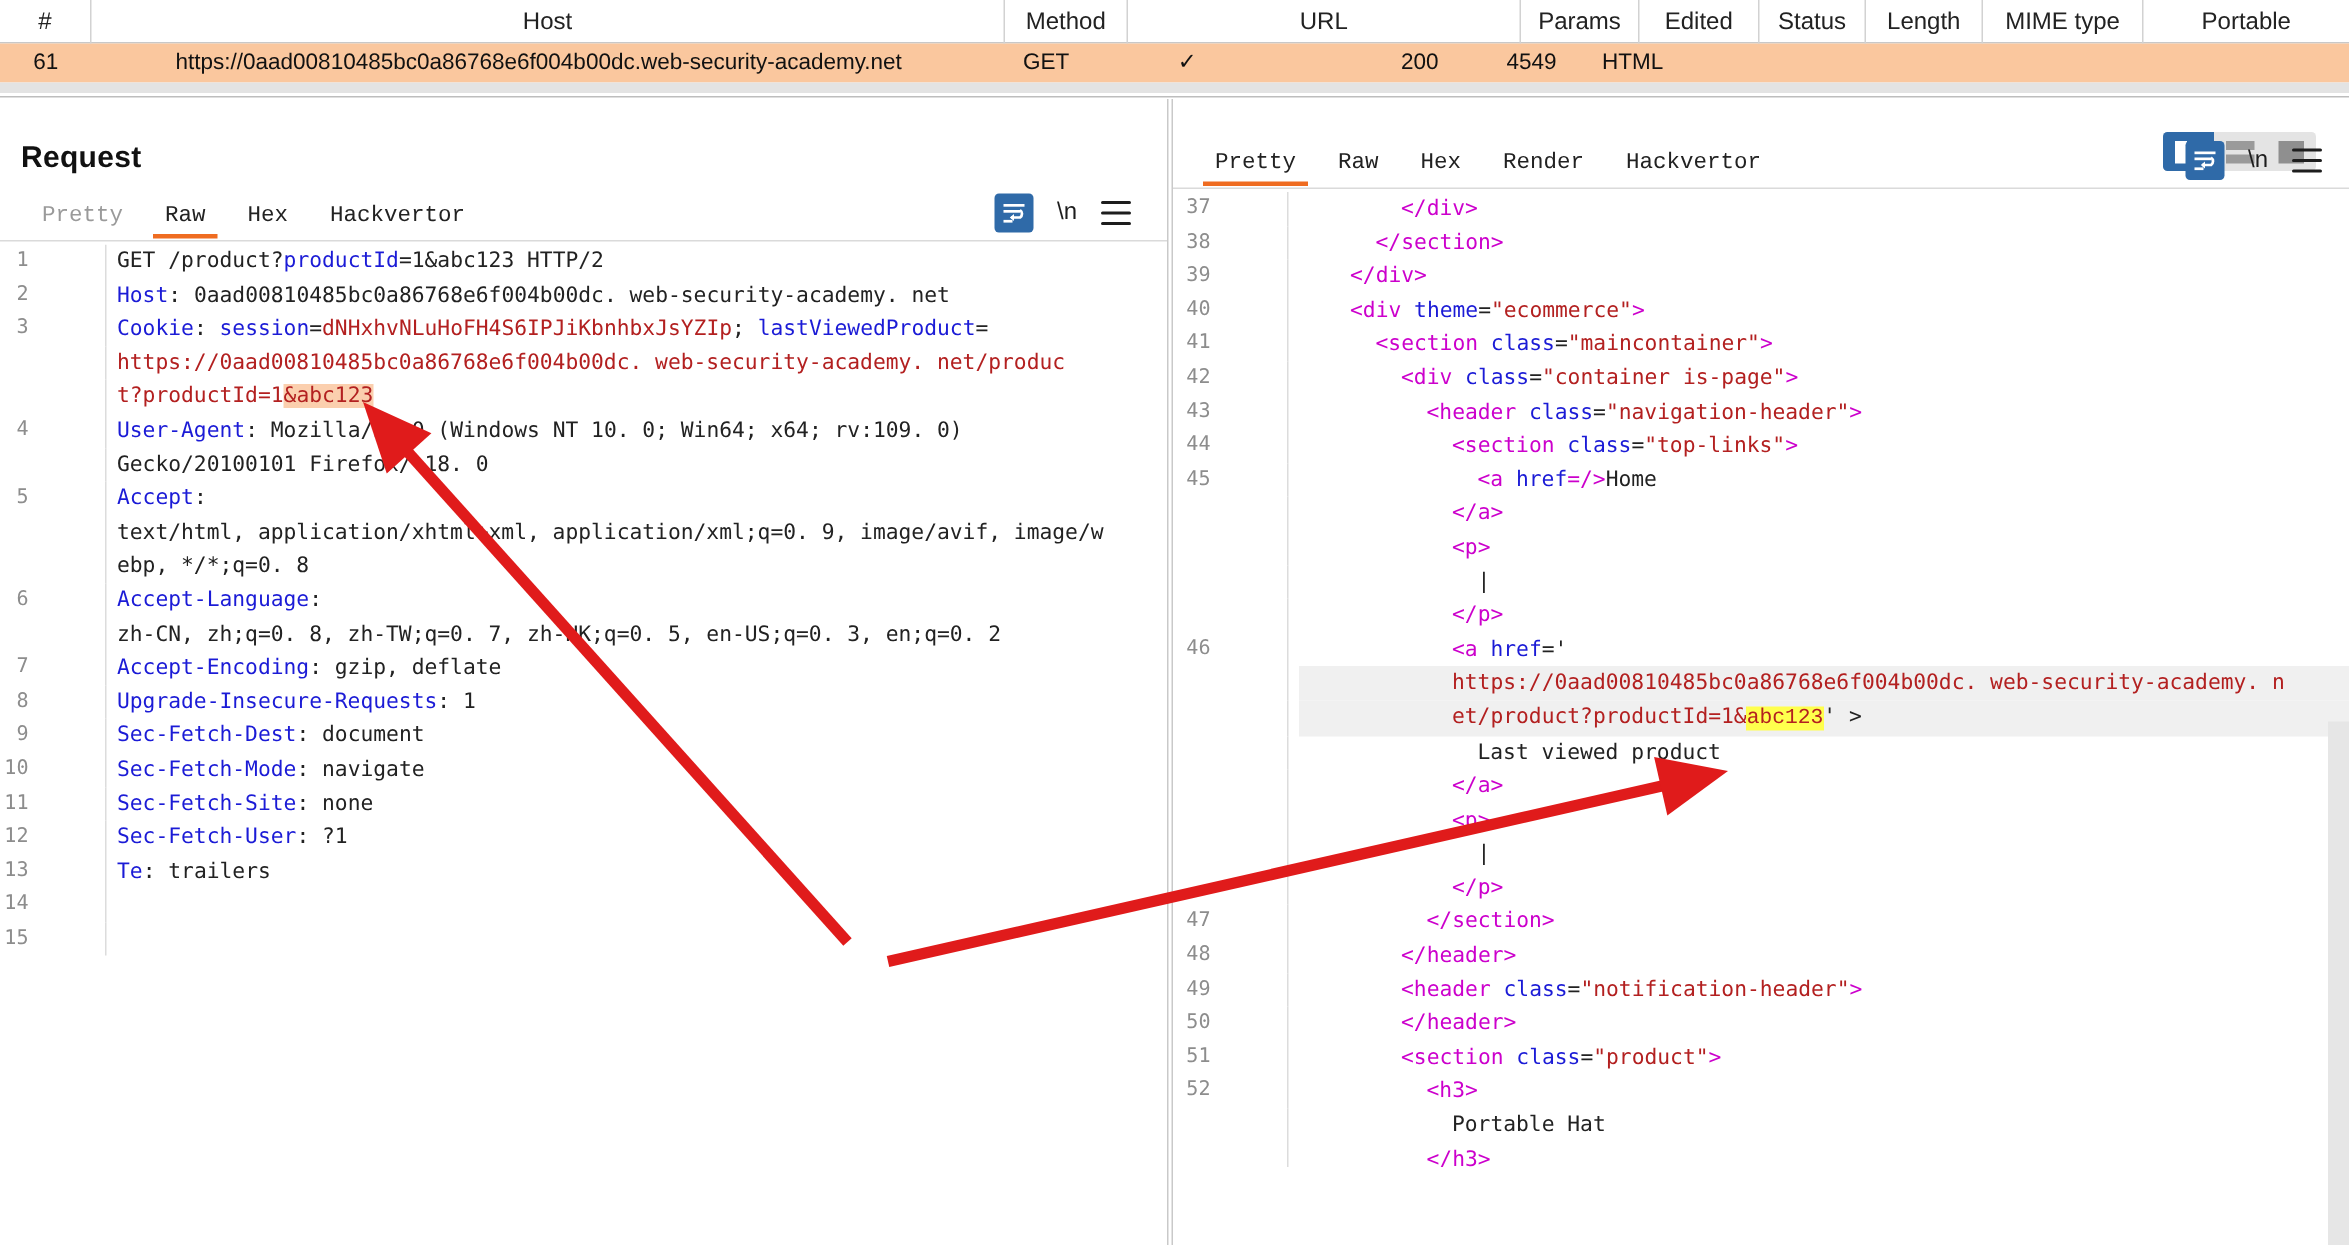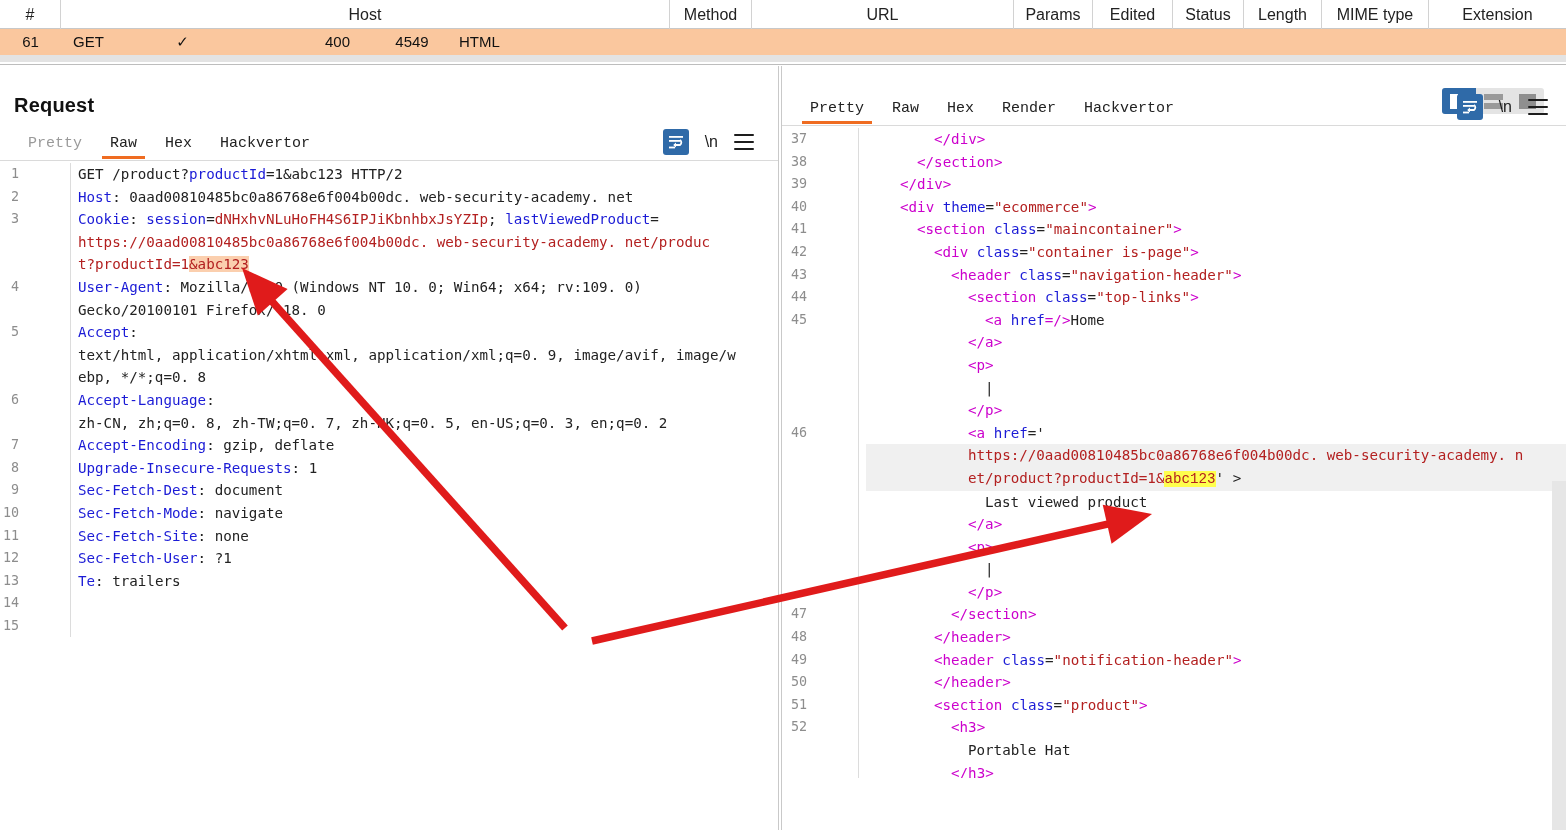--- a/index.html
+++ b/index.html
@@ -130,28 +130,29 @@
     <div class="thead">
       <div class="th w-num">#</div>
       <div class="th w-host">Host</div>
       <div class="th w-method">Method</div>
       <div class="th w-url">URL</div>
       <div class="th w-params">Params</div>
       <div class="th w-edited">Edited</div>
       <div class="th w-status">Status</div>
       <div class="th w-length">Length</div>
       <div class="th w-mime">MIME type</div>
-      <div class="th w-ext">Extension</div>
+      <div class="th w-ext">Portable</div>
     </div>
     <div class="trow">
       <div class="td w-num c">61</div>
+      <div class="td w-host" style="padding-left:56px;">https://0aad00810485bc0a86768e6f004b00dc.web-security-academy.net</div>
       <div class="td w-method" style="padding-left:12px;">GET</div>
       <div class="td w-params c">✓</div>
       <div class="td w-edited c"></div>
-      <div class="td w-status c">400</div>
+      <div class="td w-status c">200</div>
       <div class="td w-length c">4549</div>
       <div class="td w-mime">HTML</div>
       <div class="td w-ext"></div>
     </div>
     <div class="under-strip"></div>
   </div>
   <div class="table-bottom-edge"></div>
 
   <div class="panes">
 

